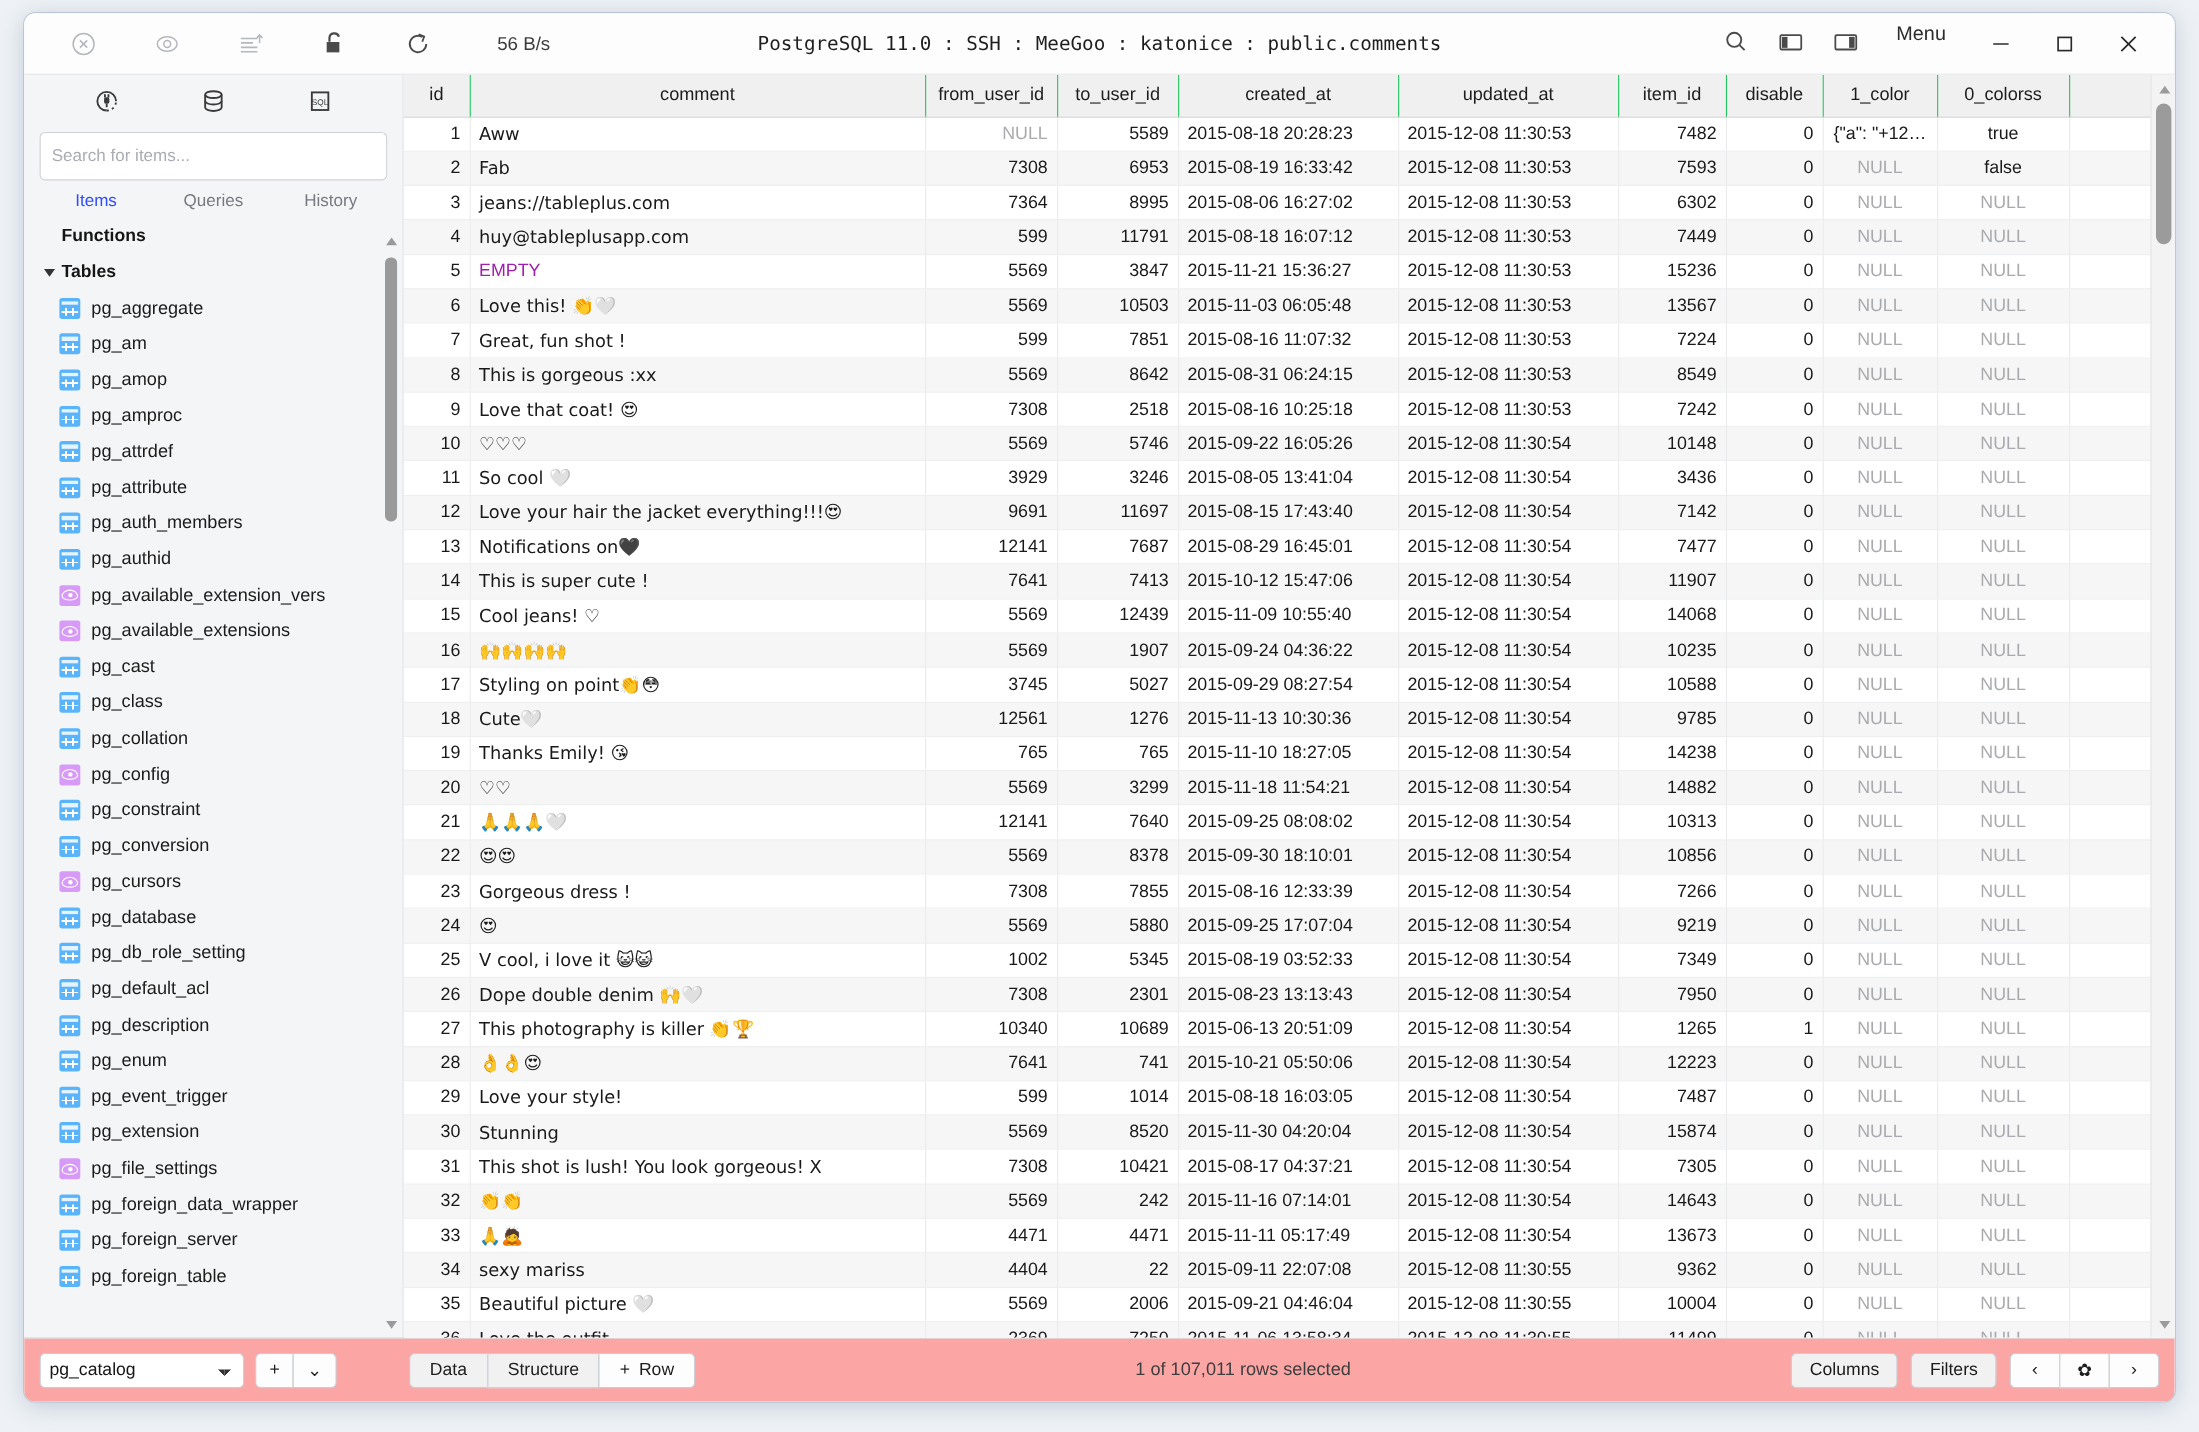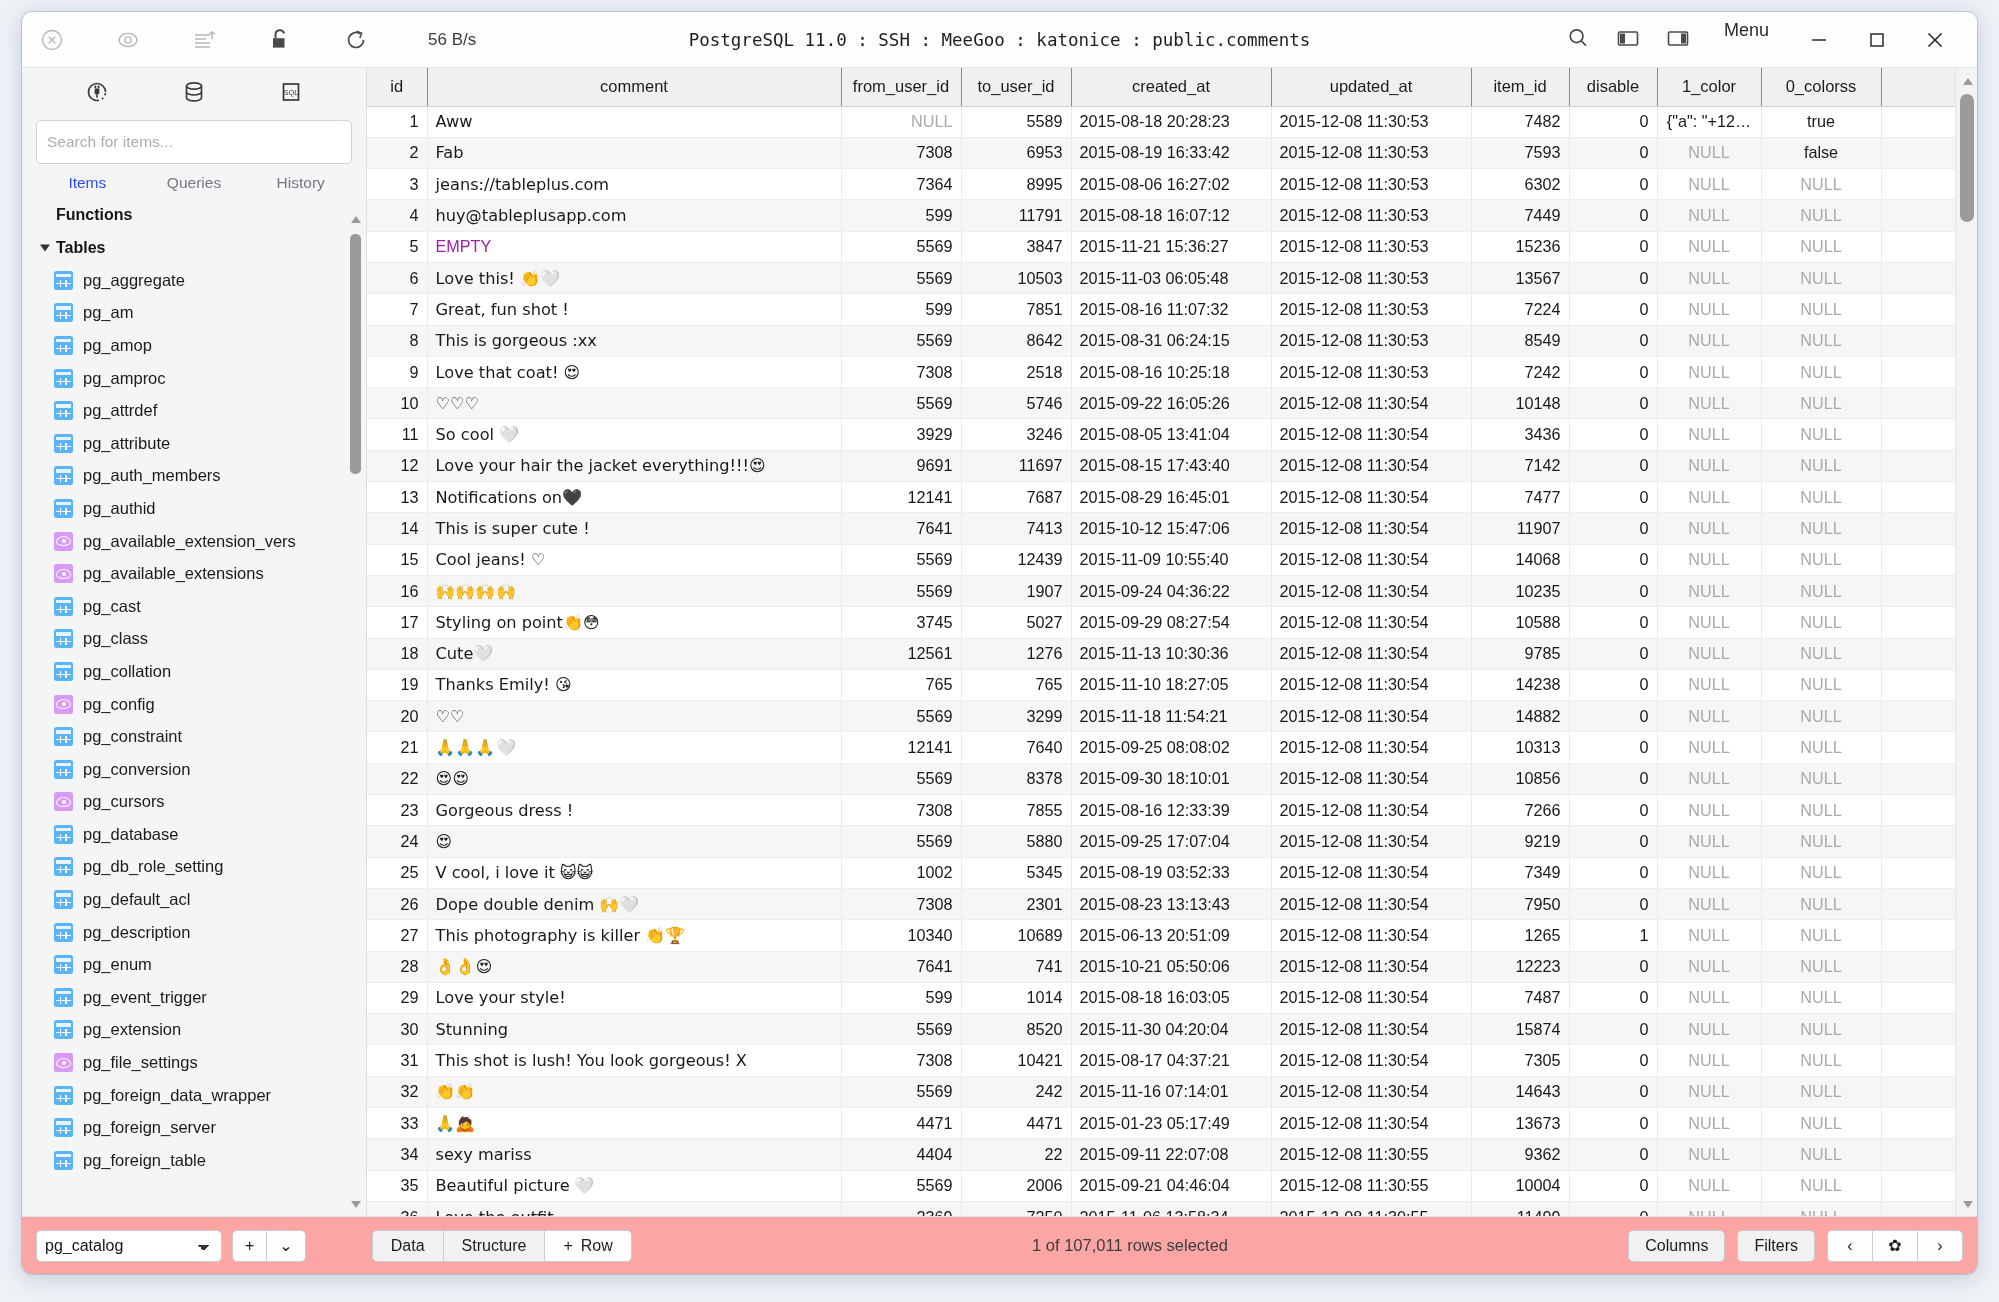--- a/index.html
+++ b/index.html
@@ -27,21 +27,21 @@
     border-bottom: 1px solid #e2e4e8;
     display: flex; align-items: center;
     position: relative;
   }
   .tb-icon {
     width: 44px; height: 36px;
     display: flex; align-items: center; justify-content: center;
     color: #4a4a4a;
   }
   .tb-icon.dim { color: #b4b8bd; }
-  #tb-left { display: flex; align-items: center; padding-left: 8px; gap: 32px; }
+  #tb-left { display: flex; align-items: center; padding-left: 32px; gap: 32px; }
   #netspeed {
     font-size: 17px; color: #3c3c3c; margin-left: 18px;
     font-family: "Liberation Sans", sans-serif; white-space: nowrap;
   }
   #title {
     position: absolute; left: 0; right: 0; text-align: center;
     font-family: "DejaVu Sans Mono", monospace;
     font-size: 17.5px; color: #1e1e1e; pointer-events: none;
   }
   #tb-right {
@@ -940,21 +940,21 @@
                 <td class="c-num">0</td>
                 <td class="c-center"><span class="null">NULL</span></td>
                 <td class="c-center"><span class="null">NULL</span></td>
                 <td></td>
               </tr>
               <tr>
                 <td class="c-id">33</td>
                 <td class="c-text emoji">🙏🙇</td>
                 <td class="c-num">4471</td>
                 <td class="c-num">4471</td>
-                <td class="c-date">2015-01-23 05:17:49</td>
+                <td class="c-date">2015-11-11 05:17:49</td>
                 <td class="c-date">2015-12-08 11:30:54</td>
                 <td class="c-num">13673</td>
                 <td class="c-num">0</td>
                 <td class="c-center"><span class="null">NULL</span></td>
                 <td class="c-center"><span class="null">NULL</span></td>
                 <td></td>
               </tr>
               <tr>
                 <td class="c-id">34</td>
                 <td class="c-text emoji">sexy mariss</td>

